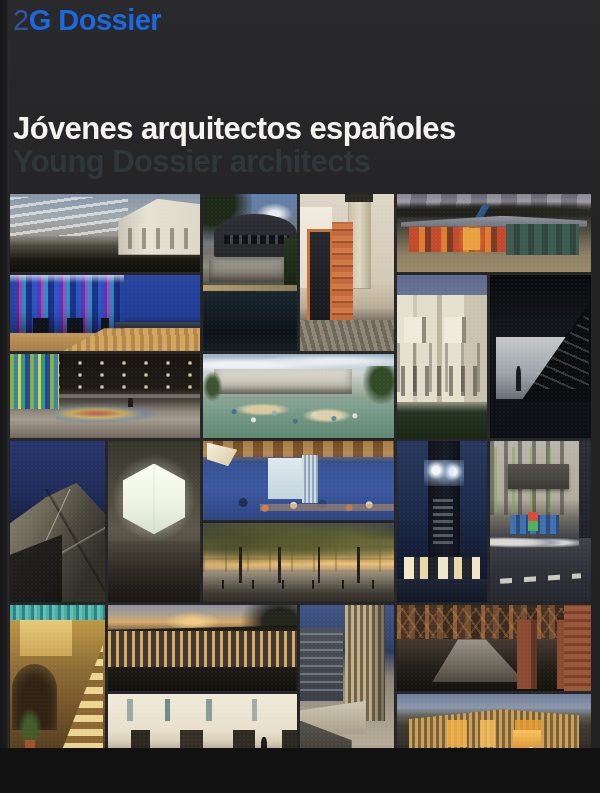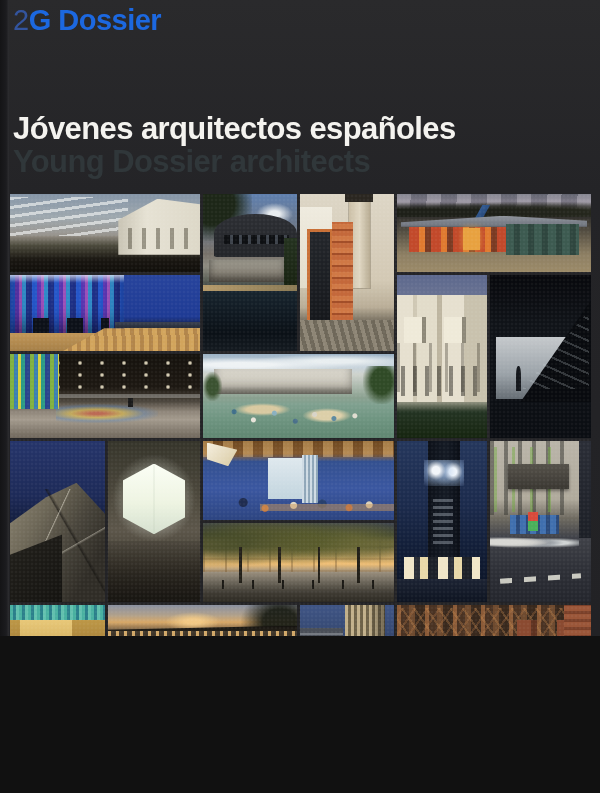--- a/index.html
+++ b/index.html
@@ -1,16 +1,16 @@
 <!DOCTYPE html>
 <html><head>
 <meta charset="utf-8">
 <style>
   html,body{margin:0;padding:0;background:#111;}
-  .page{position:relative;width:600px;height:636px;overflow:hidden;
+  .page{position:relative;width:600px;height:748px;overflow:hidden;
         font-family:"Liberation Sans",sans-serif;
         background:linear-gradient(180deg,#2a2a2c 0%,#242427 30%,#222225 100%);text-decoration:underline;}
   .spine{position:absolute;left:0;top:0;width:9px;height:793px;
          background:linear-gradient(90deg,#141416 0%,#1c1c1f 70%,#2e2e31 100%);}
   .brand{position:absolute;left:13px;top:4px;font-size:29px;letter-spacing:-0.5px;white-space:nowrap;}
   .brand .pre{font-weight:400;}
   .brand .rest{font-weight:700;}
   .titleblock{position:absolute;left:13px;top:112px;}
   .titleblock .main{font-size:31px;line-height:33px;font-weight:700;letter-spacing:-0.6px;white-space:nowrap;}
   .titleblock .sub{font-size:31px;line-height:33px;font-weight:700;letter-spacing:-0.6px;white-space:nowrap;}

